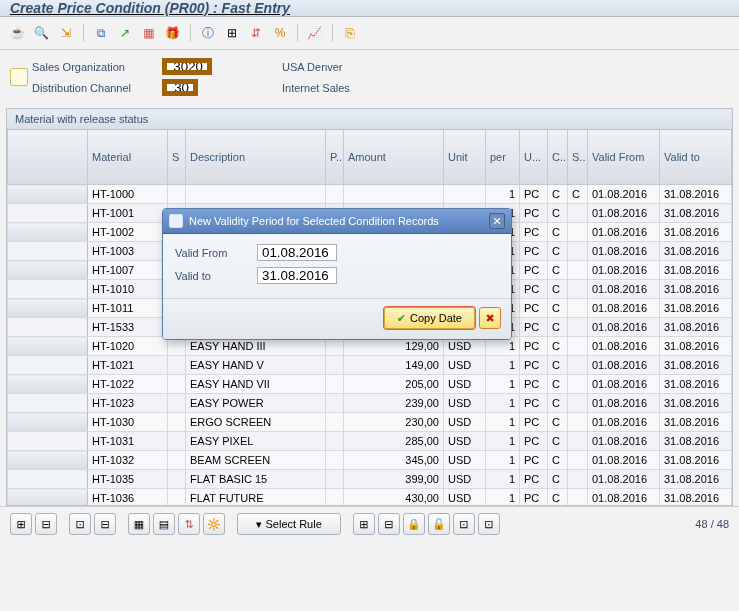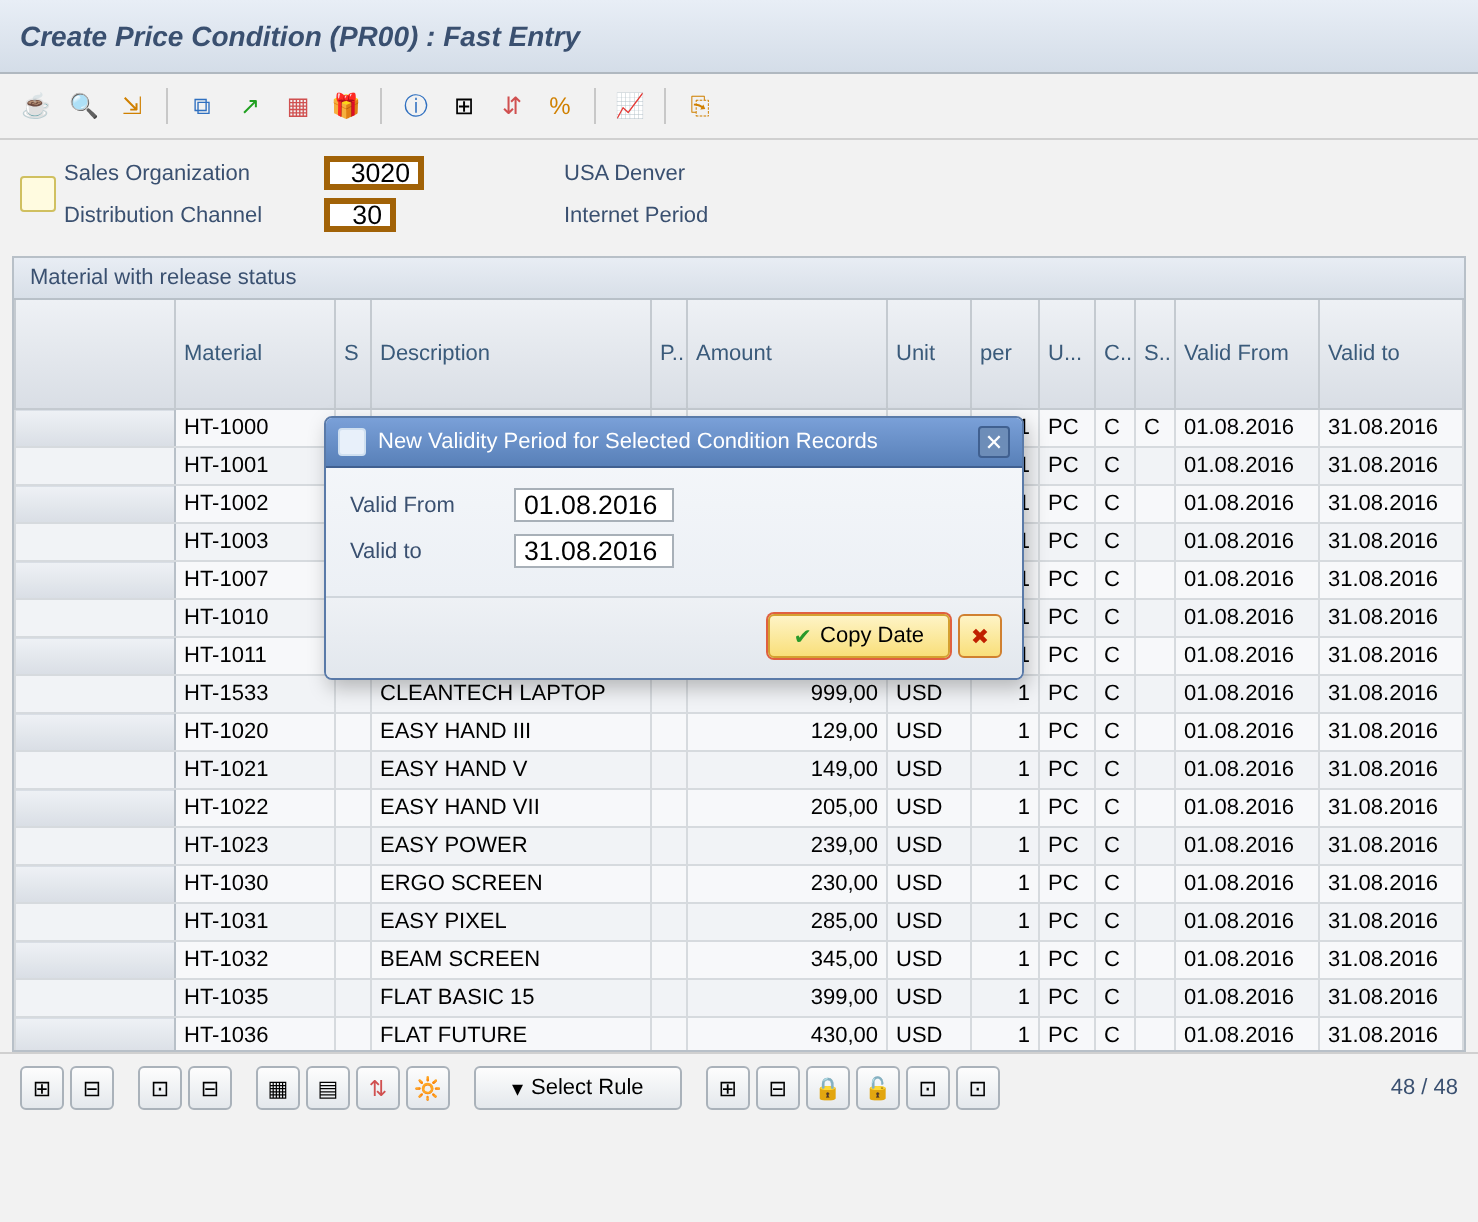--- a/index.html
+++ b/index.html
@@ -7,22 +7,23 @@
   font-family: Arial, sans-serif;
   font-size: 11px;
   background: #f2f2f2;
   width: 739px;
   height: 611px;
   overflow: hidden;
   position: relative;
 }
 .title-bar {
   background: linear-gradient(#e8eef6, #d4dde8);
-  padding: 10px 10px;
+  padding: 0 10px;
   border-bottom: 1px solid #b0b8c0;
+  text-decoration: underline;
 }
 .title-bar h1 {
   font-size: 14px;
   font-style: italic;
   font-weight: bold;
   color: #3a5070;
 }
 .toolbar {
   padding: 6px 8px;
   border-bottom: 1px solid #d0d0d0;
@@ -48,21 +49,21 @@
 }
 .page-icon {
   width: 18px; height: 18px;
   background: #fffbe0;
   border: 1px solid #d0c060;
   border-radius: 2px;
   grid-row: span 2;
 }
 .hf-label { color: #3a5070; }
 .hf-input {
-  border: 3px solid #a16207;
+  border: 5px solid #a16207;
   background: #fff;
   padding: 1px 4px;
   height: 17px;
   width: 50px;
   text-align: right;
 }
 .hf-desc { color: #3a5070; }
 .panel-title {
   background: linear-gradient(#e8edf4,#d8dfe8);
   border: 1px solid #b8c0c8;
@@ -214,21 +215,21 @@
 
 <div class="header-fields">
   <div class="page-icon"></div>
   <div class="hf-label">Sales Organization</div>
   <div><input class="hf-input" value="3020" style=""></div>
   <div></div>
   <div class="hf-desc">USA Denver</div>
   <div class="hf-label">Distribution Channel</div>
   <div><input class="hf-input" style="width: 36px;" value="30"></div>
   <div></div>
-  <div class="hf-desc">Internet Period</div>
+  <div class="hf-desc">Internet Sales</div>
 </div>
 
 <div class="panel-title">Material with release status</div>
 <div class="grid-wrap">
   <table class="grid">
     <thead>
       <tr>
         <th class="rowhead"></th>
         <th class="col-mat">Material</th>
         <th class="col-s">S</th>

